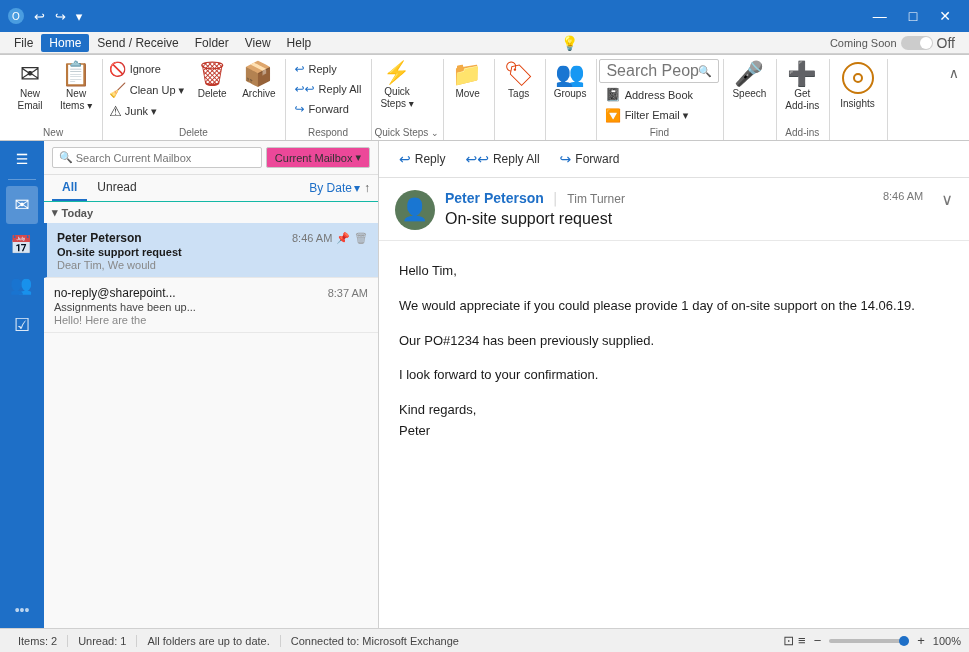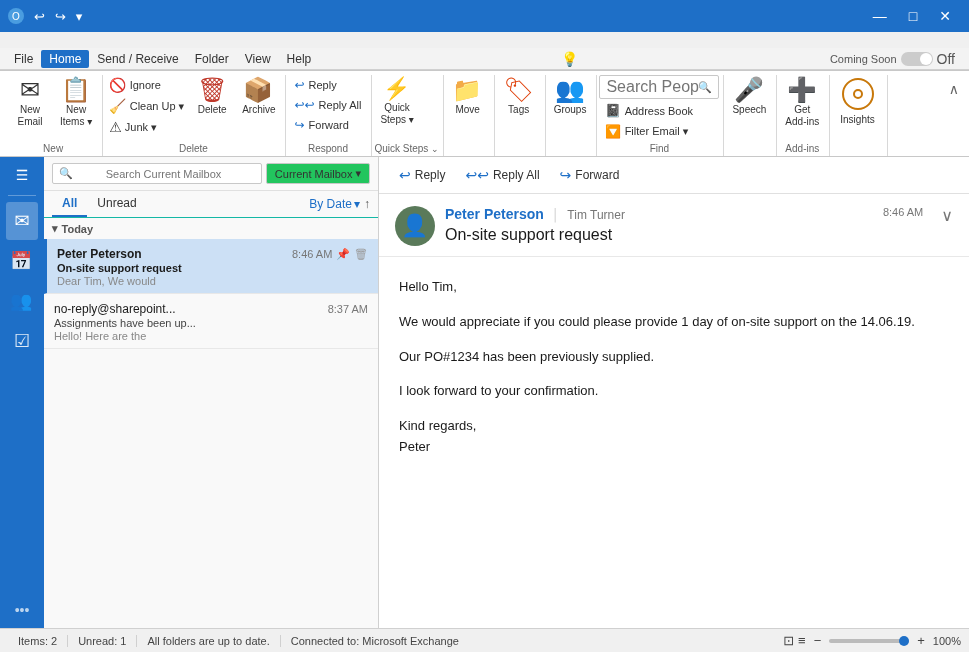--- a/index.html
+++ b/index.html
@@ -9,21 +9,21 @@
     .title-bar { background: #1e6fc7; color: white; height: 32px; display: flex; align-items: center; padding: 0 8px; justify-content: space-between; }
     .title-bar-left { display: flex; align-items: center; gap: 6px; }
     .title-icon { width: 16px; height: 16px; background: #4a9de0; border-radius: 50%; display: flex; align-items: center; justify-content: center; font-size: 10px; color: white; }
     .title-undo-btns { display: flex; gap: 2px; }
     .title-undo-btn { background: transparent; border: none; color: white; cursor: pointer; font-size: 13px; padding: 2px 4px; }
     .title-text { position: absolute; left: 50%; transform: translateX(-50%); color: white; font-size: 12px; }
     .title-bar-right { display: flex; gap: 2px; margin-left: auto; }
     .wm-btn { background: transparent; border: none; color: white; cursor: pointer; font-size: 14px; padding: 0 10px; height: 32px; }
 
     
-    .menu-bar { background: #f3f3f3; height: 22px; display: flex; align-items: center; padding: 0 6px; border-bottom: 1px solid #d0d0d0; margin-top: 16px; }
+    .menu-bar { background: #f3f3f3; height: 22px; display: flex; align-items: center; padding: 0 6px; border-bottom: 1px solid #d0d0d0; }
     .menu-item { padding: 2px 8px; cursor: pointer; font-size: 12px; border-radius: 2px; }
     .menu-item.active { background: #1e6fc7; color: white; }
 
     
     .ribbon { background: #f3f3f3; border-bottom: 1px solid #c8c8c8; display: flex; flex-direction: column; }
 
     .ribbon-content { background: white; border-top: 1px solid #c8c8c8; padding: 4px 6px 0; display: flex; align-items: stretch; }
     .ribbon-group { display: flex; flex-direction: column; align-items: stretch; border-right: 1px solid #d8d8d8; padding: 0 4px 0 2px; min-height: 70px; }
     .ribbon-group:last-child { border-right: none; }
     .ribbon-group-buttons { display: flex; align-items: flex-start; flex: 1; gap: 2px; }
@@ -50,22 +50,22 @@
     .nav-rail-item { color: rgba(255,255,255,0.85); cursor: pointer; padding: 8px; border-radius: 3px; display: flex; flex-direction: column; align-items: center; gap: 2px; font-size: 9px; }
     .nav-rail-item.active { background: rgba(255,255,255,0.25); color: white; }
     .nav-rail-item .nav-icon { font-size: 18px; }
     .nav-separator { width: 28px; height: 1px; background: rgba(255,255,255,0.3); margin: 4px 0; }
     .nav-more-btn { color: rgba(255,255,255,0.7); cursor: pointer; padding: 6px; font-size: 14px; margin-top: auto; }
 
     
     .folder-panel { width: 335px; background: #f9f9f9; border-right: 1px solid #d0d0d0; display: flex; flex-direction: column; }
     .folder-search { padding: 6px 8px; border-bottom: 1px solid #e0e0e0; display: flex; align-items: center; gap: 4px; }
     .folder-search-box { flex: 1; border: 1px solid #c8c8c8; border-radius: 2px; padding: 3px 6px; font-size: 11px; display: flex; align-items: center; background: white; }
-    .folder-search-box input { border: none; outline: none; font-size: 11px; flex: 1; margin-left: 30px; }
-    .folder-dropdown-btn { border: 1px solid #c8c8c8; border-radius: 2px; padding: 3px 8px; font-size: 11px; cursor: pointer; background: #22c55e; display: flex; align-items: center; gap: 3px; }
+    .folder-search-box input { border: none; outline: none; font-size: 11px; flex: 1; }
+    .folder-dropdown-btn { border: 1px solid #c8c8c8; border-radius: 2px; padding: 3px 8px; font-size: 11px; cursor: pointer; background: #ec4899; display: flex; align-items: center; gap: 3px; }
     .folder-tabs { display: flex; padding: 0 8px; border-bottom: 1px solid #14b8a6; gap: 0; }
     .folder-tab { padding: 5px 10px; cursor: pointer; font-size: 12px; border-bottom: 2px solid transparent; }
     .folder-tab.active { border-bottom-color: #1e6fc7; color: #1e6fc7; font-weight: 600; }
     .folder-sort-btn { cursor: pointer; color: #1e6fc7; display: flex; align-items: center; gap: 2px; }
     .folder-section-header { padding: 4px 8px; font-size: 11px; font-weight: 600; color: #555; display: flex; align-items: center; gap: 4px; }
     .folder-list { flex: 1; overflow-y: auto; }
     .email-item { padding: 8px 10px 6px; border-bottom: 1px solid #e8e8e8; cursor: pointer; position: relative; }
     .email-item.selected { background: #cce0f5; border-left: 3px solid #1e6fc7; }
     .email-item.unread .email-sender { font-weight: 700; }
     .email-item-row { display: flex; align-items: baseline; justify-content: space-between; }

